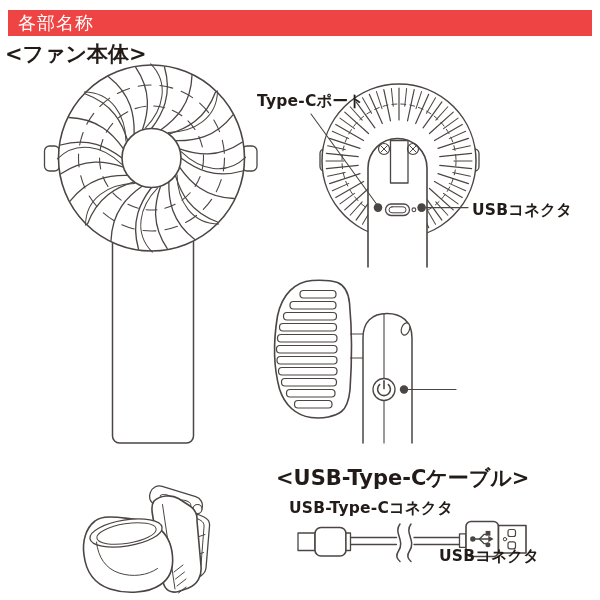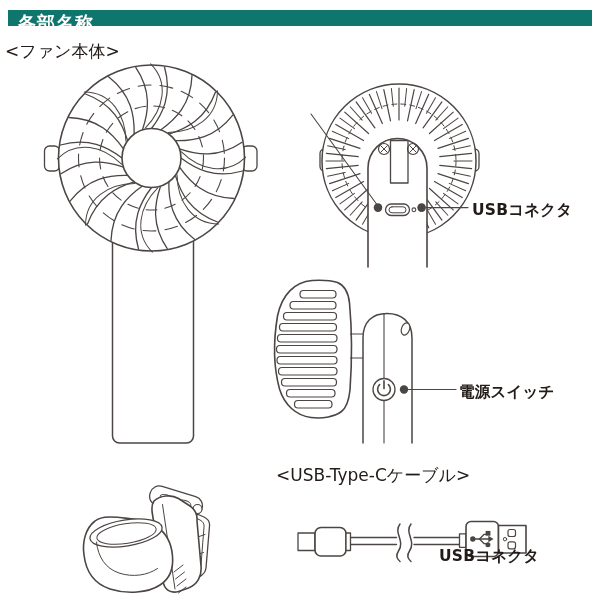--- a/index.html
+++ b/index.html
@@ -1,21 +1,21 @@
 <!DOCTYPE html>
 <html><head>
 <meta charset="utf-8">
 <style>
   html,body{margin:0;padding:0;background:#fff}
   .page{position:relative;width:600px;height:600px;background:#fff;overflow:hidden;
         font-family:"DejaVu Sans",sans-serif;color:#221b17}
-  .banner{position:absolute;left:8px;top:10px;width:584px;height:16px;background:#0f766e;
-          color:#fff;font-size:18px;font-weight:700;line-height:26px;padding-left:10px;
+  .banner{position:absolute;left:8px;top:10px;width:584px;height:26px;background:#ef4444;
+          color:#fff;font-size:18px;font-weight:400;line-height:26px;padding-left:10px;
           box-sizing:border-box;letter-spacing:1px}
-  .sec{position:absolute;font-size:17px;font-weight:400;white-space:nowrap}
+  .sec{position:absolute;font-size:21px;font-weight:700;white-space:nowrap}
   .co{position:absolute;font-size:15.5px;font-weight:600;white-space:nowrap;letter-spacing:.2px}
   svg{position:absolute;left:0;top:0}
   .s{stroke:#4b4543;fill:none;stroke-width:1.5;stroke-linecap:round;stroke-linejoin:round}
   .wf{fill:#fff}
   .blk{fill:#4b4543;stroke:none}
   .t1{stroke-width:1}.t11{stroke-width:1.1}.t12{stroke-width:1.2}
   .t13{stroke-width:1.3}.t16{stroke-width:1.6}
 </style>
 </head>
 <body>
@@ -248,16 +248,17 @@
         </g>
       </g>
     </g>
   </svg>
 
   <div class="banner">
     <span>各部名称</span>
   </div>
   <div class="sec" style="left:5px;top:40px">&lt;ファン本体&gt;</div>
   <div class="sec" style="left:276px;top:464px">&lt;USB-Type-Cケーブル&gt;</div>
+  <div class="co" style="left:257px;top:91px">Type-Cポート</div>
   <div class="co" style="left:472px;top:200px">USBコネクタ</div>
-  <div class="co" style="left:459px;top:382px">電源スイッチ</div>
+  <div class="co" style="left:289px;top:498px">USB-Type-Cコネクタ</div>
   <div class="co" style="left:439px;top:546px">USBコネクタ</div>
 </div>
 
 </body></html>

